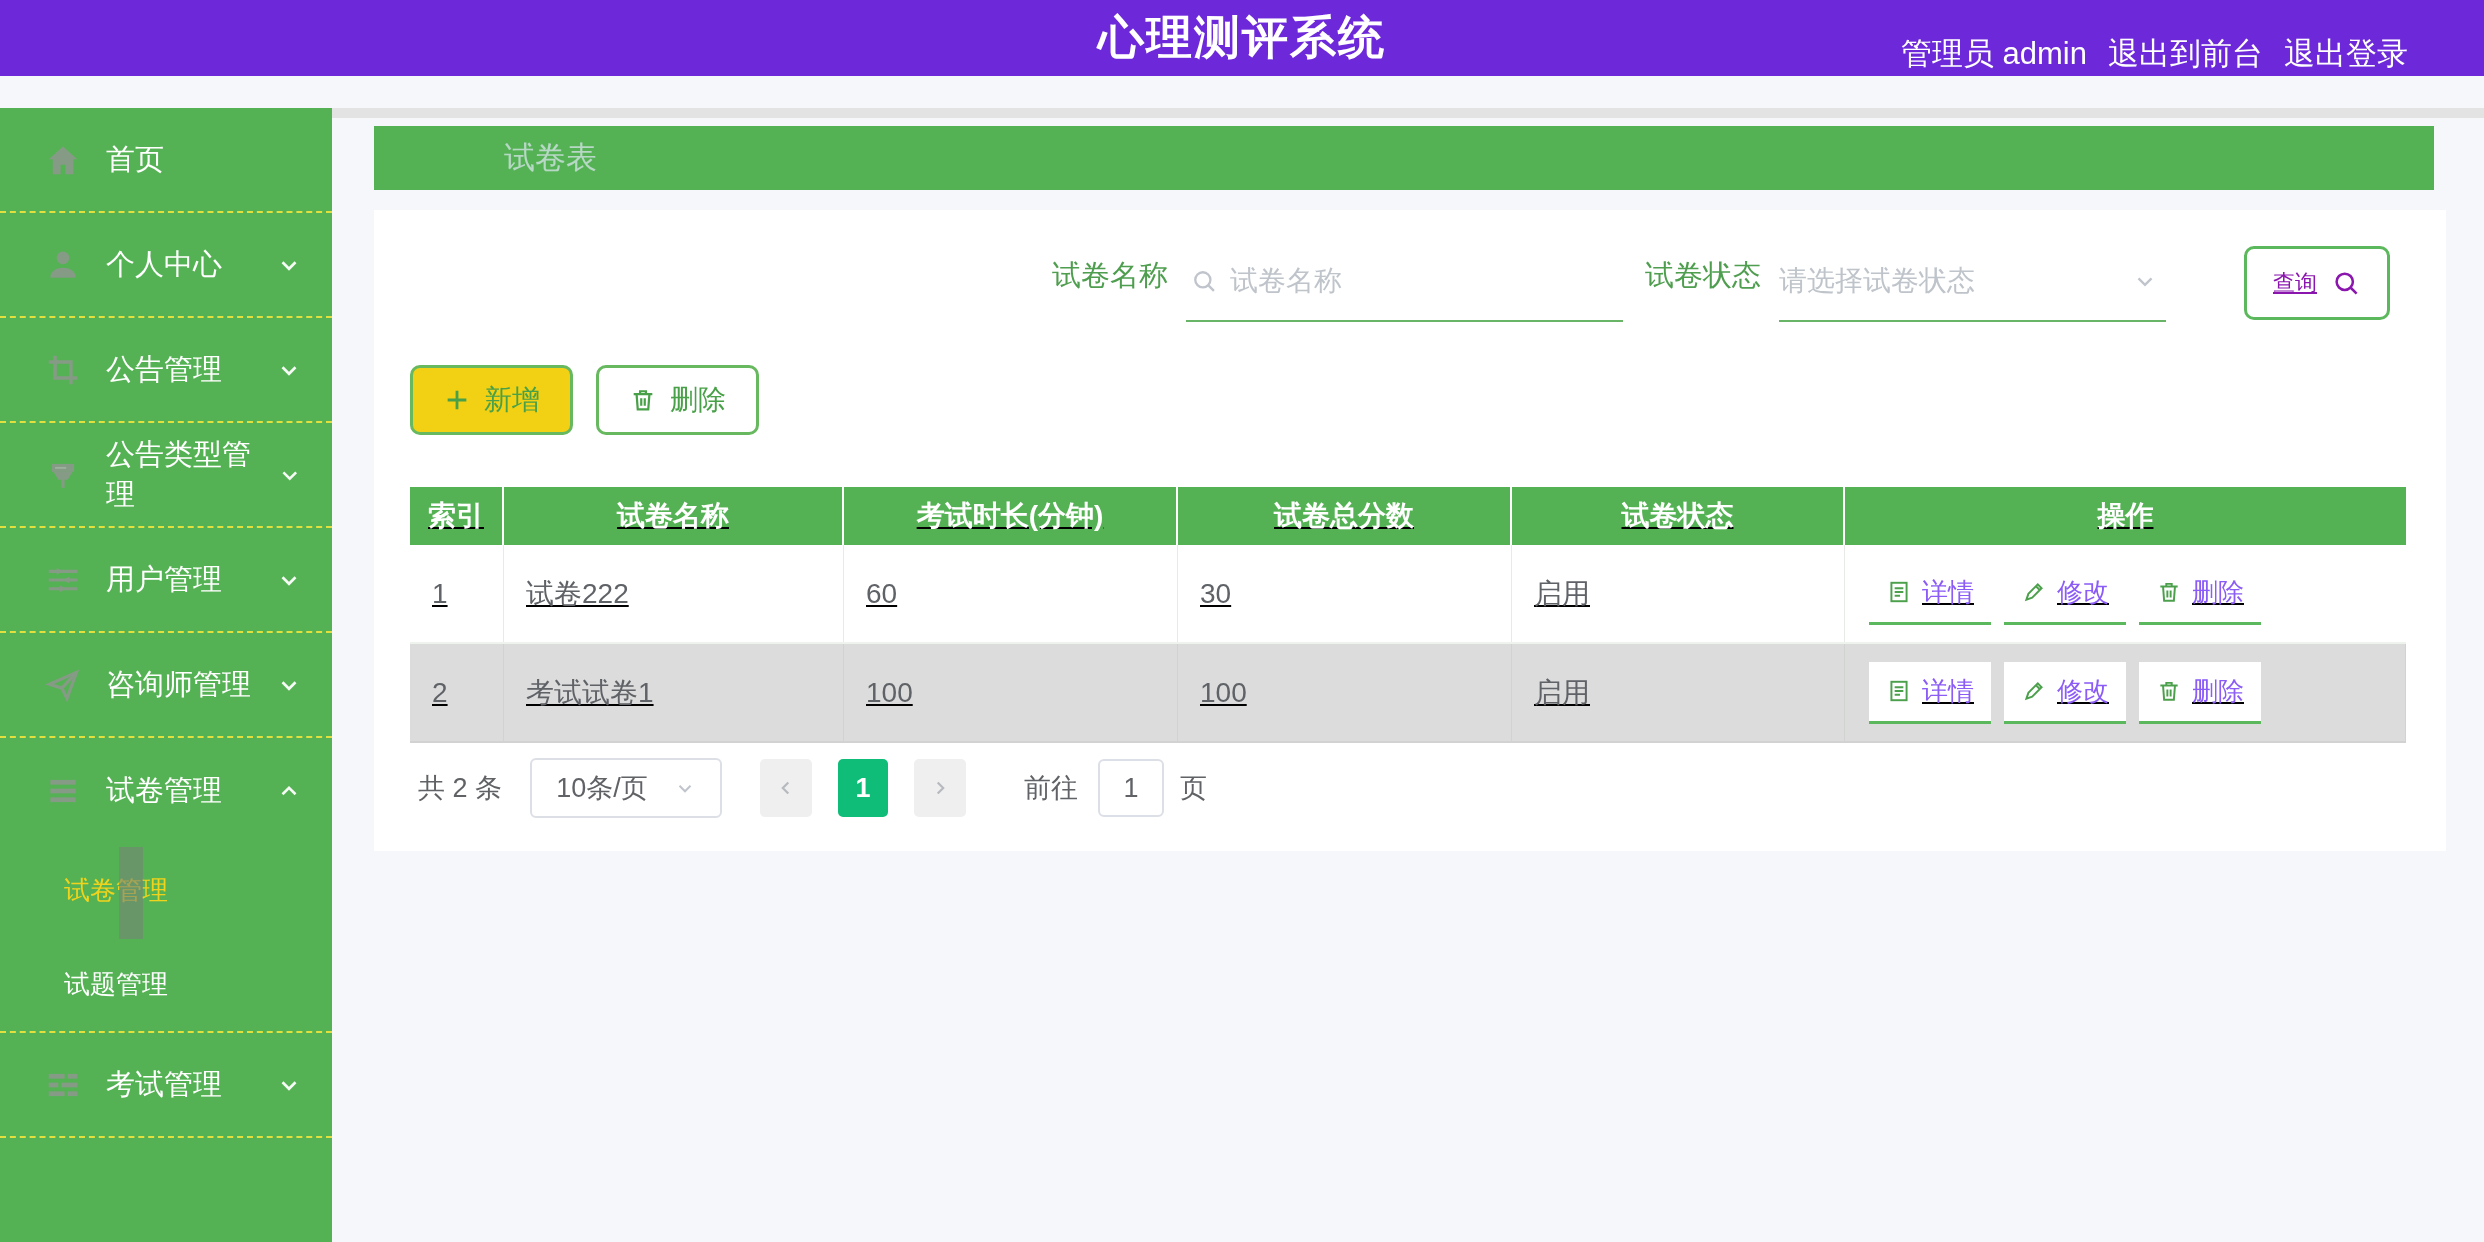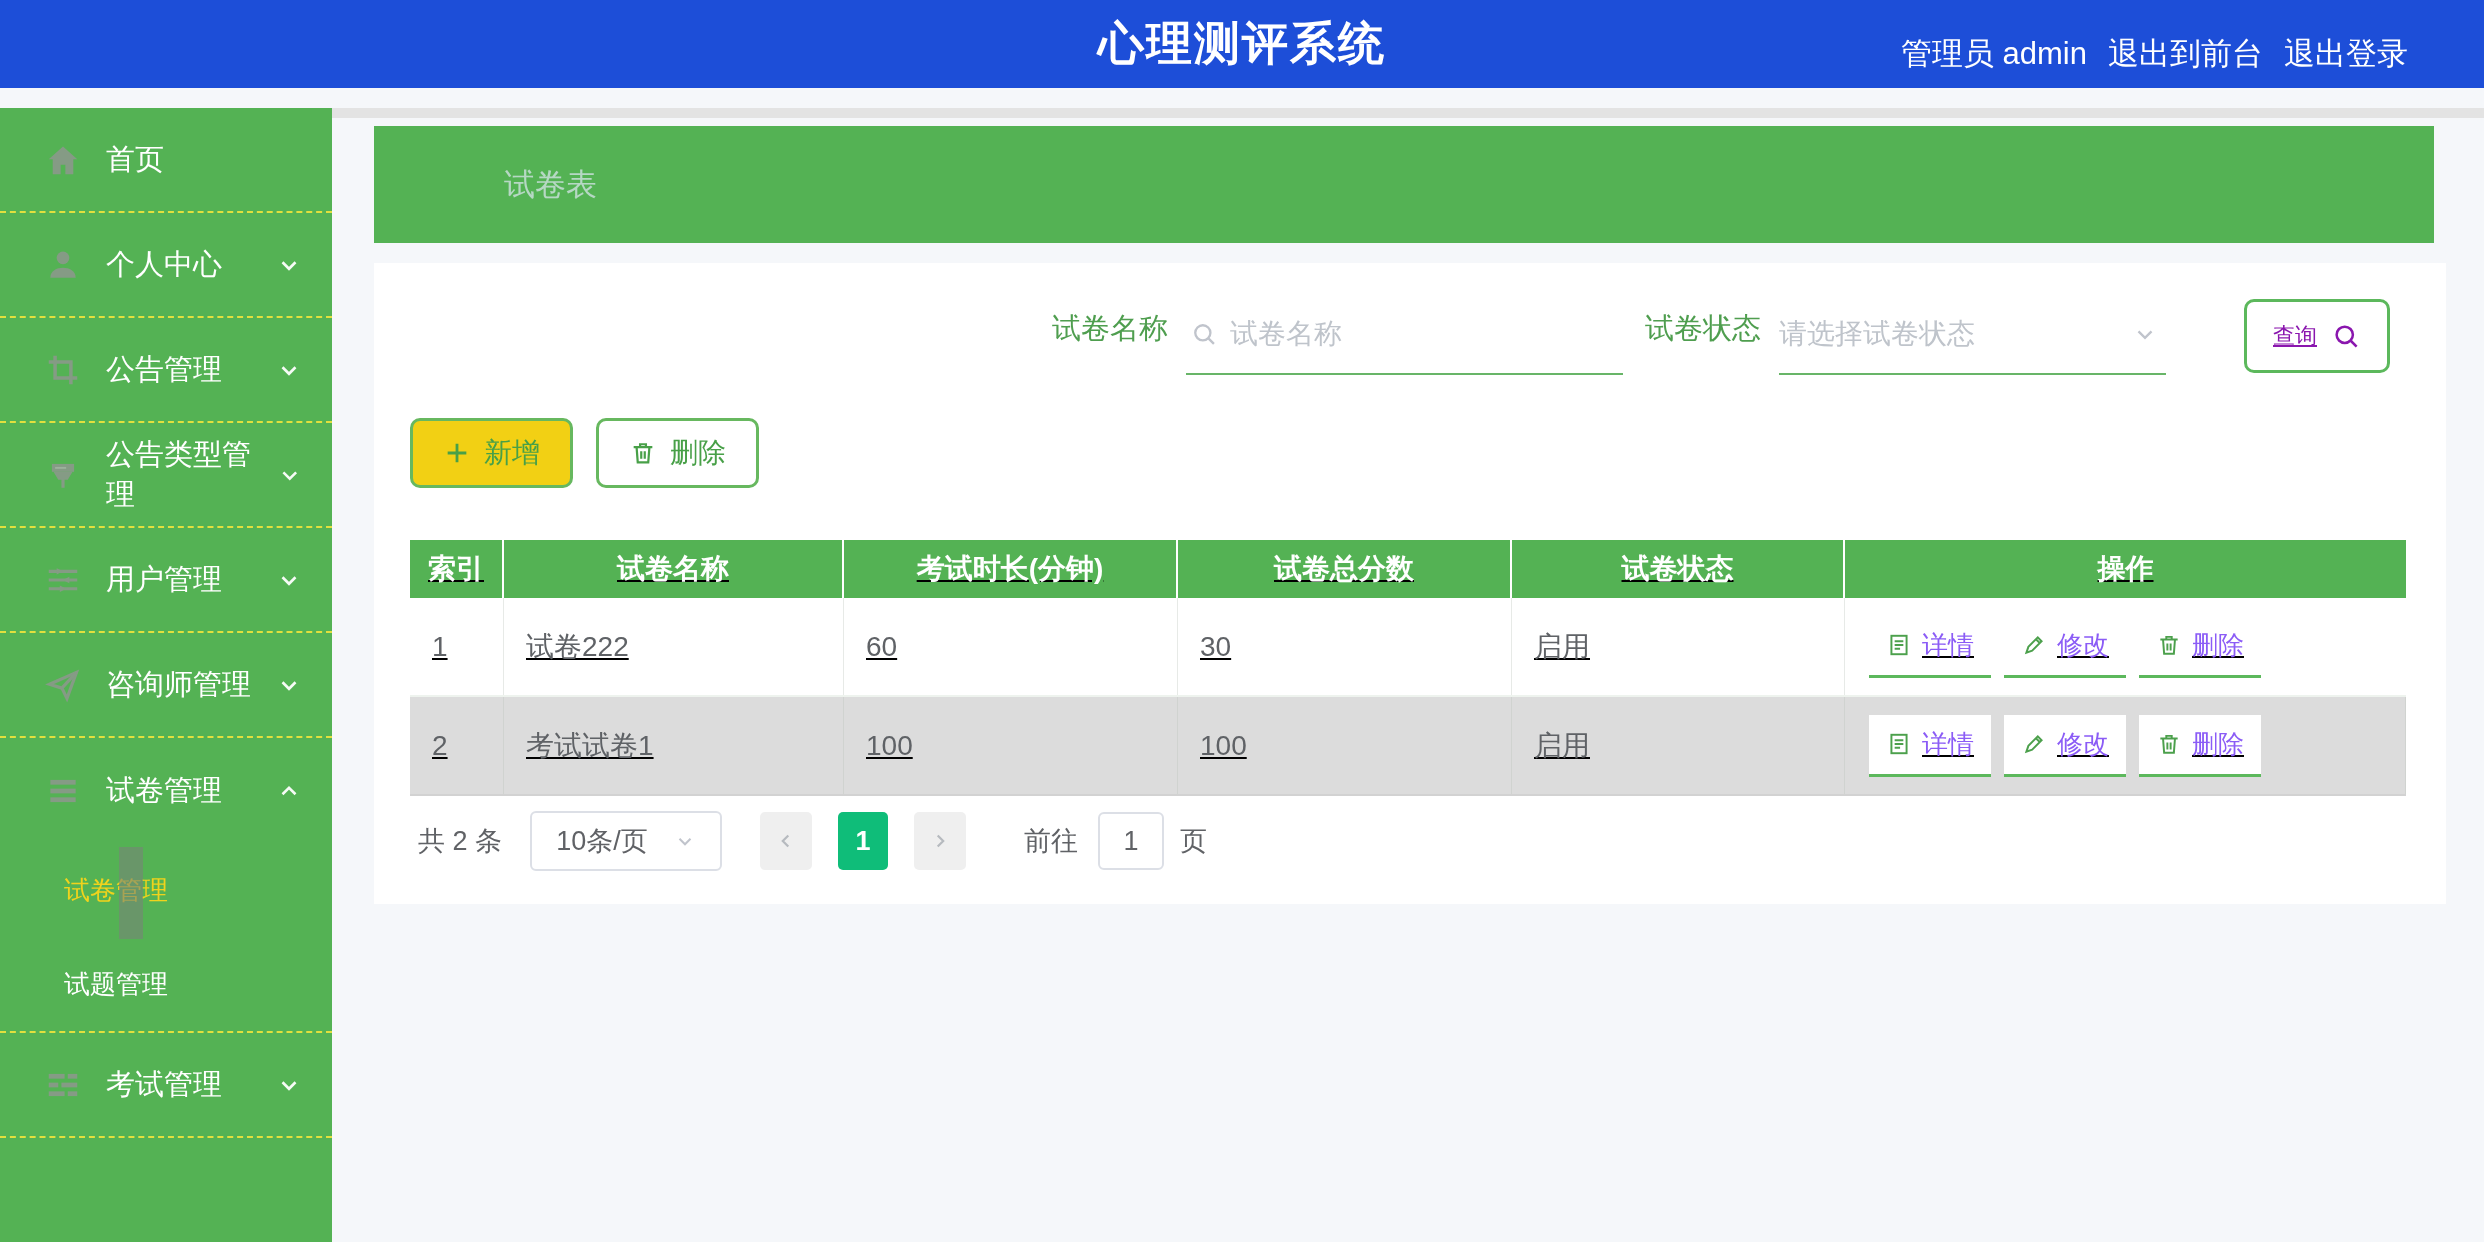--- a/index.html
+++ b/index.html
@@ -1,20 +1,20 @@
 <!DOCTYPE html>
 <html><head>
 <meta charset="utf-8">
 <style>
   html,body{margin:0;padding:0;width:2484px;height:1242px;overflow:hidden;
     font-family:"Liberation Sans","DejaVu Sans",sans-serif;background:#f5f7fa;}
   .app{position:relative;width:2484px;height:1242px;}
 
   
-  .topbar{position:absolute;left:0;top:0;width:100%;height:88px;background:#1d4ed8;z-index:5;}
+  .topbar{position:absolute;left:0;top:0;width:100%;height:76px;background:#6d28d9;z-index:5;}
   .topbar .title{position:absolute;left:50%;top:50%;transform:translate(-50%,-50%);
     color:#fff;font-size:46px;font-weight:bold;letter-spacing:2px;}
   .topbar .right{position:absolute;right:76px;top:0;height:108px;display:flex;align-items:center;gap:21px;}
   .topbar .right span{color:#fff;font-size:31px;cursor:pointer;white-space:nowrap;}
 
   
   .sidebar{position:absolute;left:0;top:108px;width:332px;height:1134px;background:#54b254;overflow:hidden;}
   .menu-item{height:105px;display:flex;align-items:center;padding:0 30px 0 44px;box-sizing:border-box;
     color:#fff;font-size:29px;position:relative;cursor:pointer;}
   .menu-item .ic{width:38px;height:38px;margin-right:24px;flex:0 0 auto;opacity:.85;}
@@ -22,21 +22,21 @@
   .sep{border-bottom:2px dashed #e2e03e;}
   .submenu-item{height:95px;display:flex;align-items:center;padding-left:64px;box-sizing:border-box;
     color:#fff;font-size:26px;cursor:pointer;}
   .submenu-item.active{color:#f0d31c;}
   .side-scroll-thumb{position:absolute;left:119px;top:739px;width:24px;height:92px;
     background:rgba(120,132,120,.6);}
 
   
   .main{position:absolute;left:332px;top:108px;right:0;bottom:0;background:#f5f7fa;}
   .gray-strip{height:10px;background:#e3e3e3;}
-  .banner{margin:8px 50px 0 42px;height:117px;background:#54b254;display:flex;align-items:center;}
+  .banner{margin:8px 50px 0 42px;height:64px;background:#54b254;display:flex;align-items:center;}
   .banner .bn-title{margin-left:130px;color:rgba(215,228,233,.75);font-size:31px;}
   .panel{position:relative;margin:20px 38px 0 42px;height:641px;background:#fff;}
 
   
   .search-row{position:absolute;top:36px;right:56px;display:flex;align-items:flex-end;}
   .f-label{color:#4f9e4f;font-size:29px;margin:0 18px 26px 0;white-space:nowrap;}
   .u-field{display:flex;align-items:center;border-bottom:2px solid #68b568;height:74px;box-sizing:border-box;
     padding-bottom:6px;background:#fff;}
   .u-field.name{width:437px;}
   .u-field.status{width:387px;margin-left:0;}

